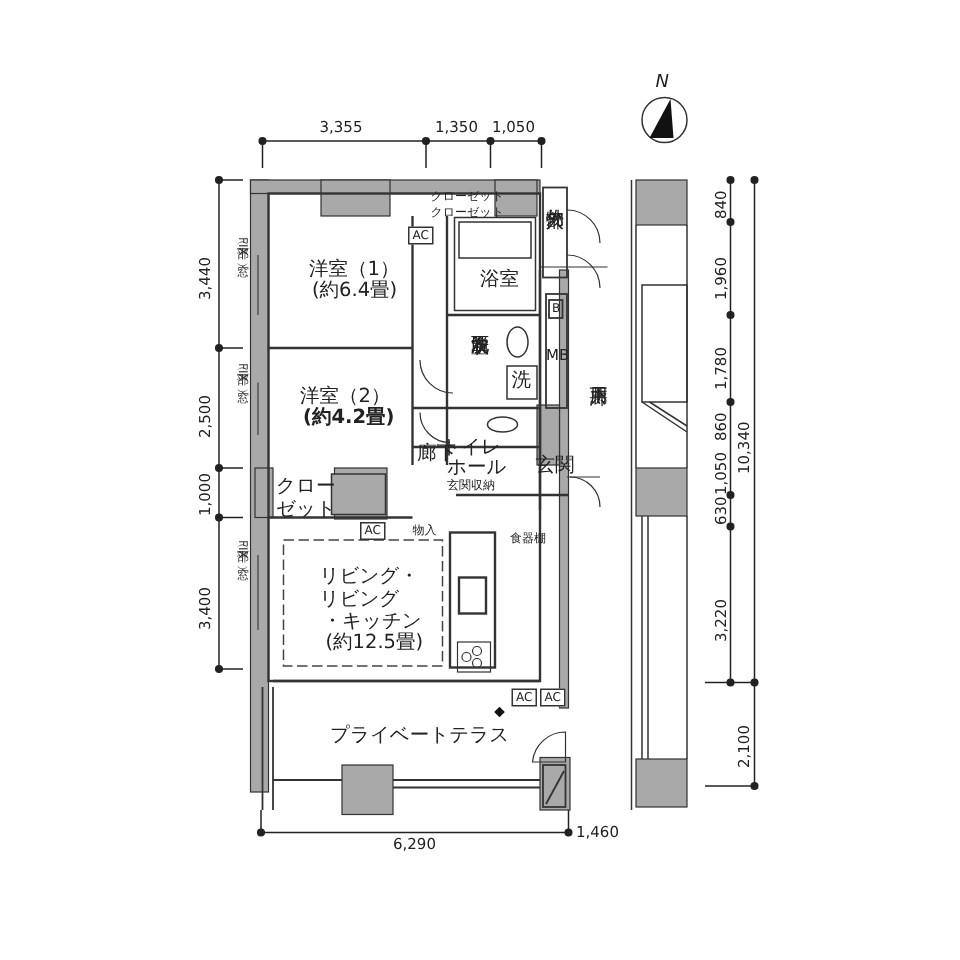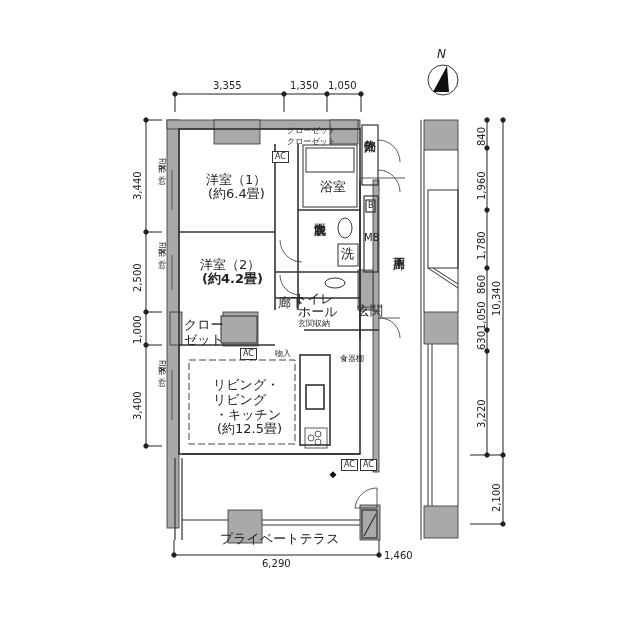--- a/index.html
+++ b/index.html
@@ -220,21 +220,21 @@
 <div class="lbl" style="left:184px;top:333px;">ゼット</div>
 
 <div class="lbl-sm" style="left:275px;top:350px;">物入</div>
 <div class="lbl-sm" style="left:340px;top:355px;">食器棚</div>
 
 <div class="lbl" style="left:213px;top:378px;">リビング・</div>
 <div class="lbl" style="left:213px;top:393px;">リビング</div>
 <div class="lbl" style="left:215px;top:408px;">・キッチン</div>
 <div class="lbl" style="left:217px;top:422px;">(約12.5畳)</div>
 
-<div class="lbl" style="left:220px;top:484px;margin-top:48px;">プライベートテラス</div>
+<div class="lbl" style="left:220px;top:484px;">プライベートテラス</div>
 
 <div class="vtxt" style="left:364px;top:130px;">外部物入</div>
 <div class="vtxt" style="left:393px;top:248px;">共用廊下</div>
 <div class="lbl-sm" style="left:364px;top:232px;font-size:10px;">MB</div>
 <div class="lbl-sm" style="left:368px;top:202px;">B</div>
 
 <div class="vtxt-sm" style="left:157px;top:158px;">（下部FIX窓）</div>
 <div class="vtxt-sm" style="left:157px;top:242px;">（下部FIX窓）</div>
 <div class="vtxt-sm" style="left:157px;top:360px;">（下部FIX窓）</div>
 

